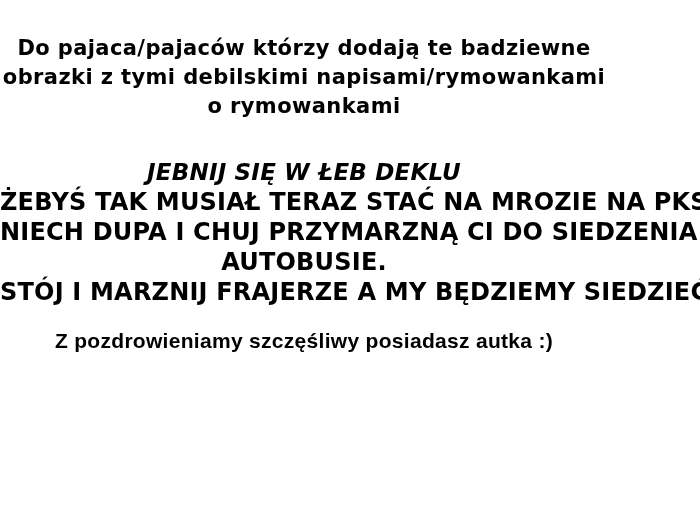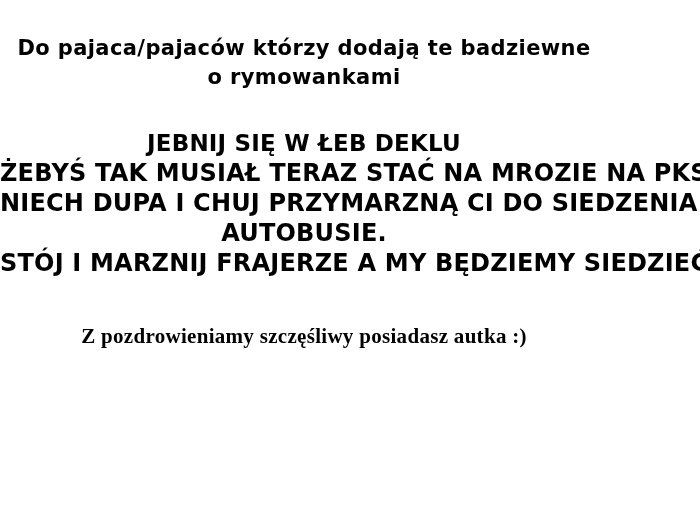--- a/index.html
+++ b/index.html
@@ -50,43 +50,45 @@
     line-height: 30px;
     letter-spacing: 0.2px;
     color: #000;
   }
   .shout .line {
     display: block;
     white-space: nowrap;
   }
   .shout .line.first {
     font-size: 23px;
+    font-style: italic;
   }
   
   .signoff {
-    margin-top: 44px;
-    font-family: Liberation Serif, serif;
+    margin-top: 20px;
+    font-family: Liberation Sans, sans-serif;
     font-weight: bold;
     font-size: 21px;
     line-height: 28px;
     letter-spacing: 0.3px;
     color: #000;
   }
   .signoff .line {
     display: block;
     white-space: nowrap;
   }
 </style>
 </head>
 <body>
 
 <div class="page">
 
   <div class="block intro">
     <span class="line">Do pajaca/pajaców którzy dodają te badziewne</span>
+    <span class="line">obrazki z tymi debilskimi napisami/rymowankami</span>
     <span class="line">o rymowankami</span>
   </div>
 
   <div class="block shout">
     <span class="line first">JEBNIJ SIĘ W ŁEB DEKLU</span>
     <span class="line">ŻEBYŚ TAK MUSIAŁ TERAZ STAĆ NA MROZIE NA PKS</span>
     <span class="line">NIECH DUPA I CHUJ PRZYMARZNĄ CI DO SIEDZENIA W</span>
     <span class="line">AUTOBUSIE.</span>
     <span class="line">STÓJ I MARZNIJ FRAJERZE A MY BĘDZIEMY SIEDZIEĆ W</span>
   </div>

